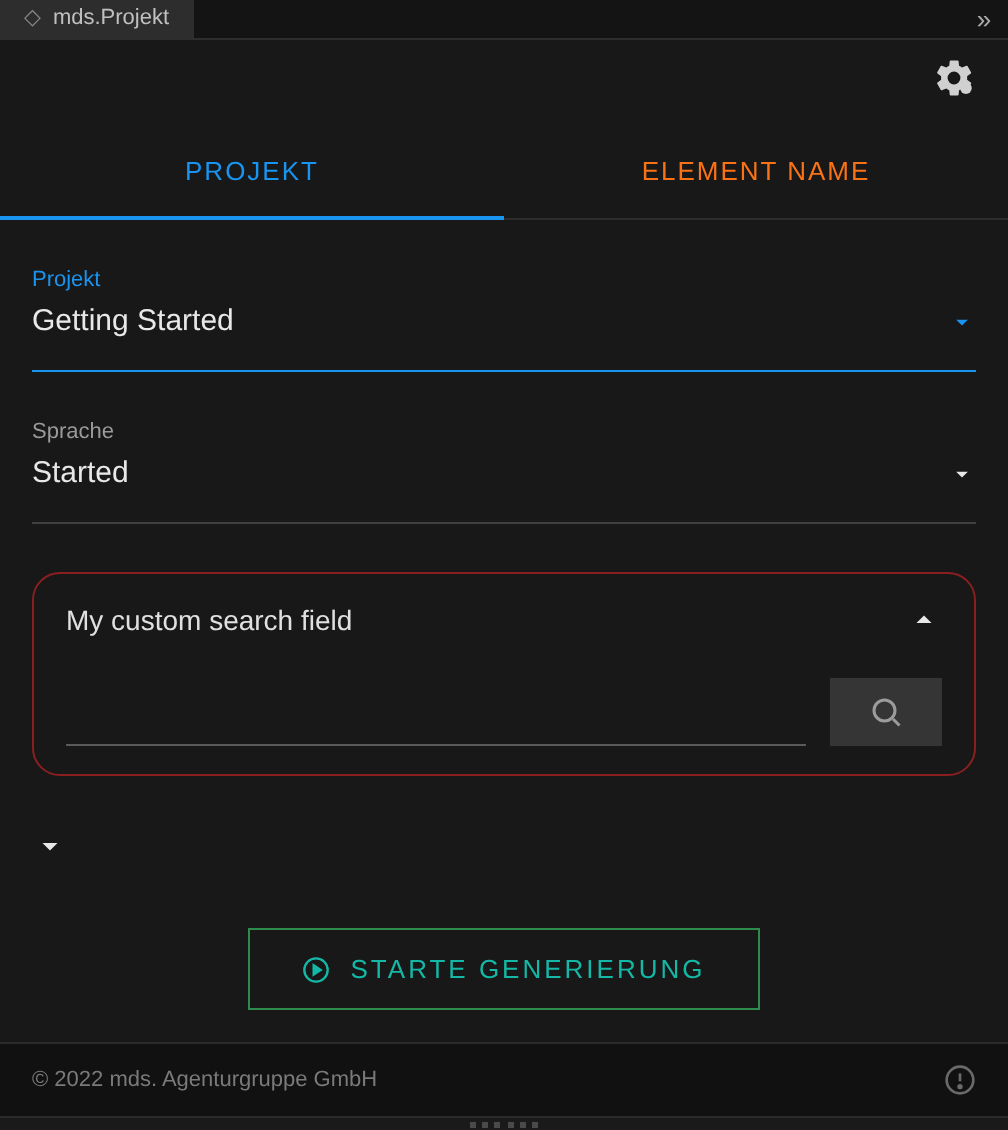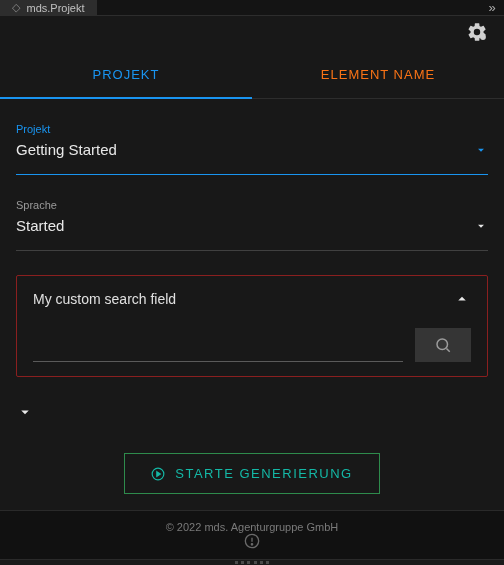--- a/index.html
+++ b/index.html
@@ -29,36 +29,36 @@
   .field-block { padding-top: 24px; }
   .field-label { font-size: 11px; color: #1994f0; margin-bottom: 6px; }
   .field-row { display: flex; align-items: center; justify-content: space-between; border-bottom: 1px solid #404040; padding-bottom: 16px; }
   .field-row.accent { border-bottom: 1px solid #1994f0; }
   .field-value { font-size: 15px; color: #e8e8e8; flex: 1; }
   .dd-arrow { width: 14px; height: 14px; color: #e8e8e8; }
   .dd-arrow.accent { color: #1994f0; }
   .pane-title { font-size: 14px; color: #e0e0e0; }
   .chevron { width: 18px; height: 18px; color: #e8e8e8; }
   
-  .search-pane { border: 1px solid #8a1f1f; border-radius: 2px; padding: 14px 16px 14px 16px; margin-top: 24px; }
+  .search-pane { border: 1px solid #8a1f1f; border-radius: 14px; padding: 14px 16px 14px 16px; margin-top: 24px; }
   .search-pane-head { display: flex; align-items: center; justify-content: space-between; }
   .search-row { display: flex; align-items: flex-end; gap: 12px; margin-top: 20px; }
   .search-input { flex: 1; background: transparent; border: none; border-bottom: 1px solid #5a5a5a; height: 28px; color: #e0e0e0; font-size: 14px; outline: none; }
   .search-btn { width: 56px; height: 34px; background: #353535; display: flex; align-items: center; justify-content: center; cursor: pointer; }
   .search-btn svg { width: 18px; height: 18px; color: #9c9c9c; }
   
   .settings-pane { margin-top: 14px; padding: 12px 0; display: flex; align-items: center; justify-content: space-between; }
   
   
   .gen-wrap { display: flex; justify-content: center; padding: 20px 0 16px 0; }
   .gen-btn { border: 1px solid #2e8b4c; color: #14b8a6; background: transparent; padding: 12px 26px; font-size: 13px; letter-spacing: 1.5px; display: flex; align-items: center; gap: 10px; cursor: pointer; }
   .gen-btn svg { width: 14px; height: 14px; }
   
   
-  .footer { background: #111111; border-top: 1px solid #2a2a2a; padding: 10px 16px; display: flex; align-items: center; justify-content: space-between; font-size: 11px; color: #7a7a7a; flex-direction: column; }
+  .footer { background: #111111; border-top: 1px solid #2a2a2a; padding: 10px 16px; display: flex; align-items: center; justify-content: space-between; font-size: 11px; color: #7a7a7a; }
   .alert-icon { width: 16px; height: 16px; color: #6a6a6a; }
   
   .bottom-handle { height: 8px; background: #1a1a1a; border-top: 1px solid #2a2a2a; display:flex; align-items:center; justify-content:center; }
   .bottom-handle .grip { width: 34px; height: 3px; display:flex; justify-content:space-between; }
   .bottom-handle .grip span { width:3px; height:3px; background:#4a4a4a; }
 </style>
 </head>
 <body>
 
 <div class="window">

